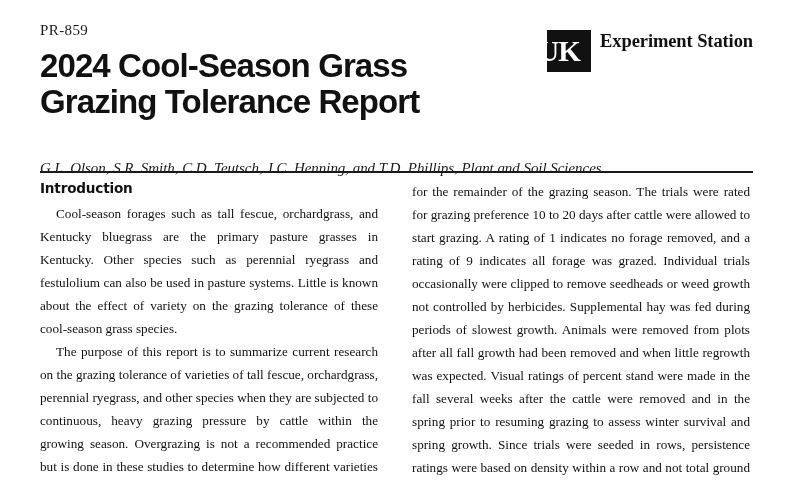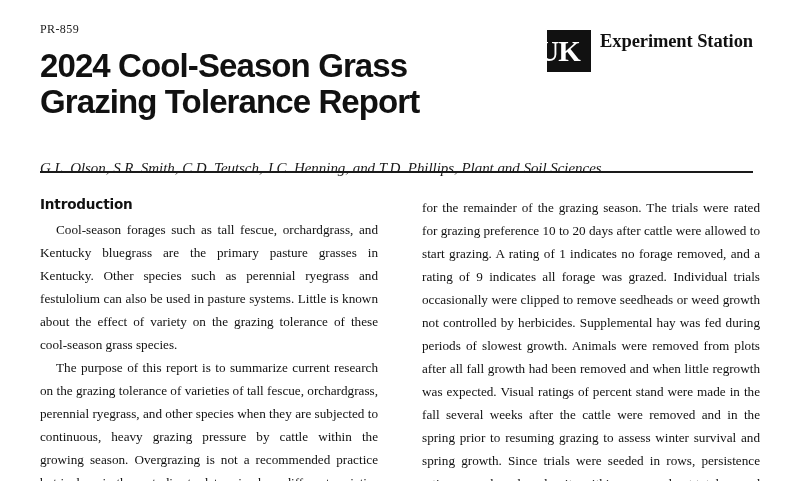--- a/index.html
+++ b/index.html
@@ -21,21 +21,21 @@
     box-sizing: border-box;
     padding: 22px 40px 0 40px;
   }
   
   .header-row {
     position: relative;
     height: 120px;
   }
   .doc-code {
     font-family: "Liberation Serif", serif;
-    font-size: 12px;
+    font-size: 15px;
     letter-spacing: 0.4px;
     color: #1a1a1a;
   }
   .logo-block {
     position: absolute;
     right: 0;
     top: 8px;
     display: flex;
     align-items: flex-start;
   }
@@ -102,22 +102,21 @@
     background: #1a1a1a;
   }
   
   .columns {
     position: absolute;
     left: 40px;
     right: 40px;
     top: 180px;
     bottom: 0;
     display: flex;
-    gap: 44px;
-    margin-top: 16px;
+    gap: 34px;
   }
   .col {
     width: 338px;
     flex: none;
     overflow: hidden;
   }
   h2.section {
     font-family: "DejaVu Sans", sans-serif;
     font-weight: bold;
     font-size: 13.6px;

